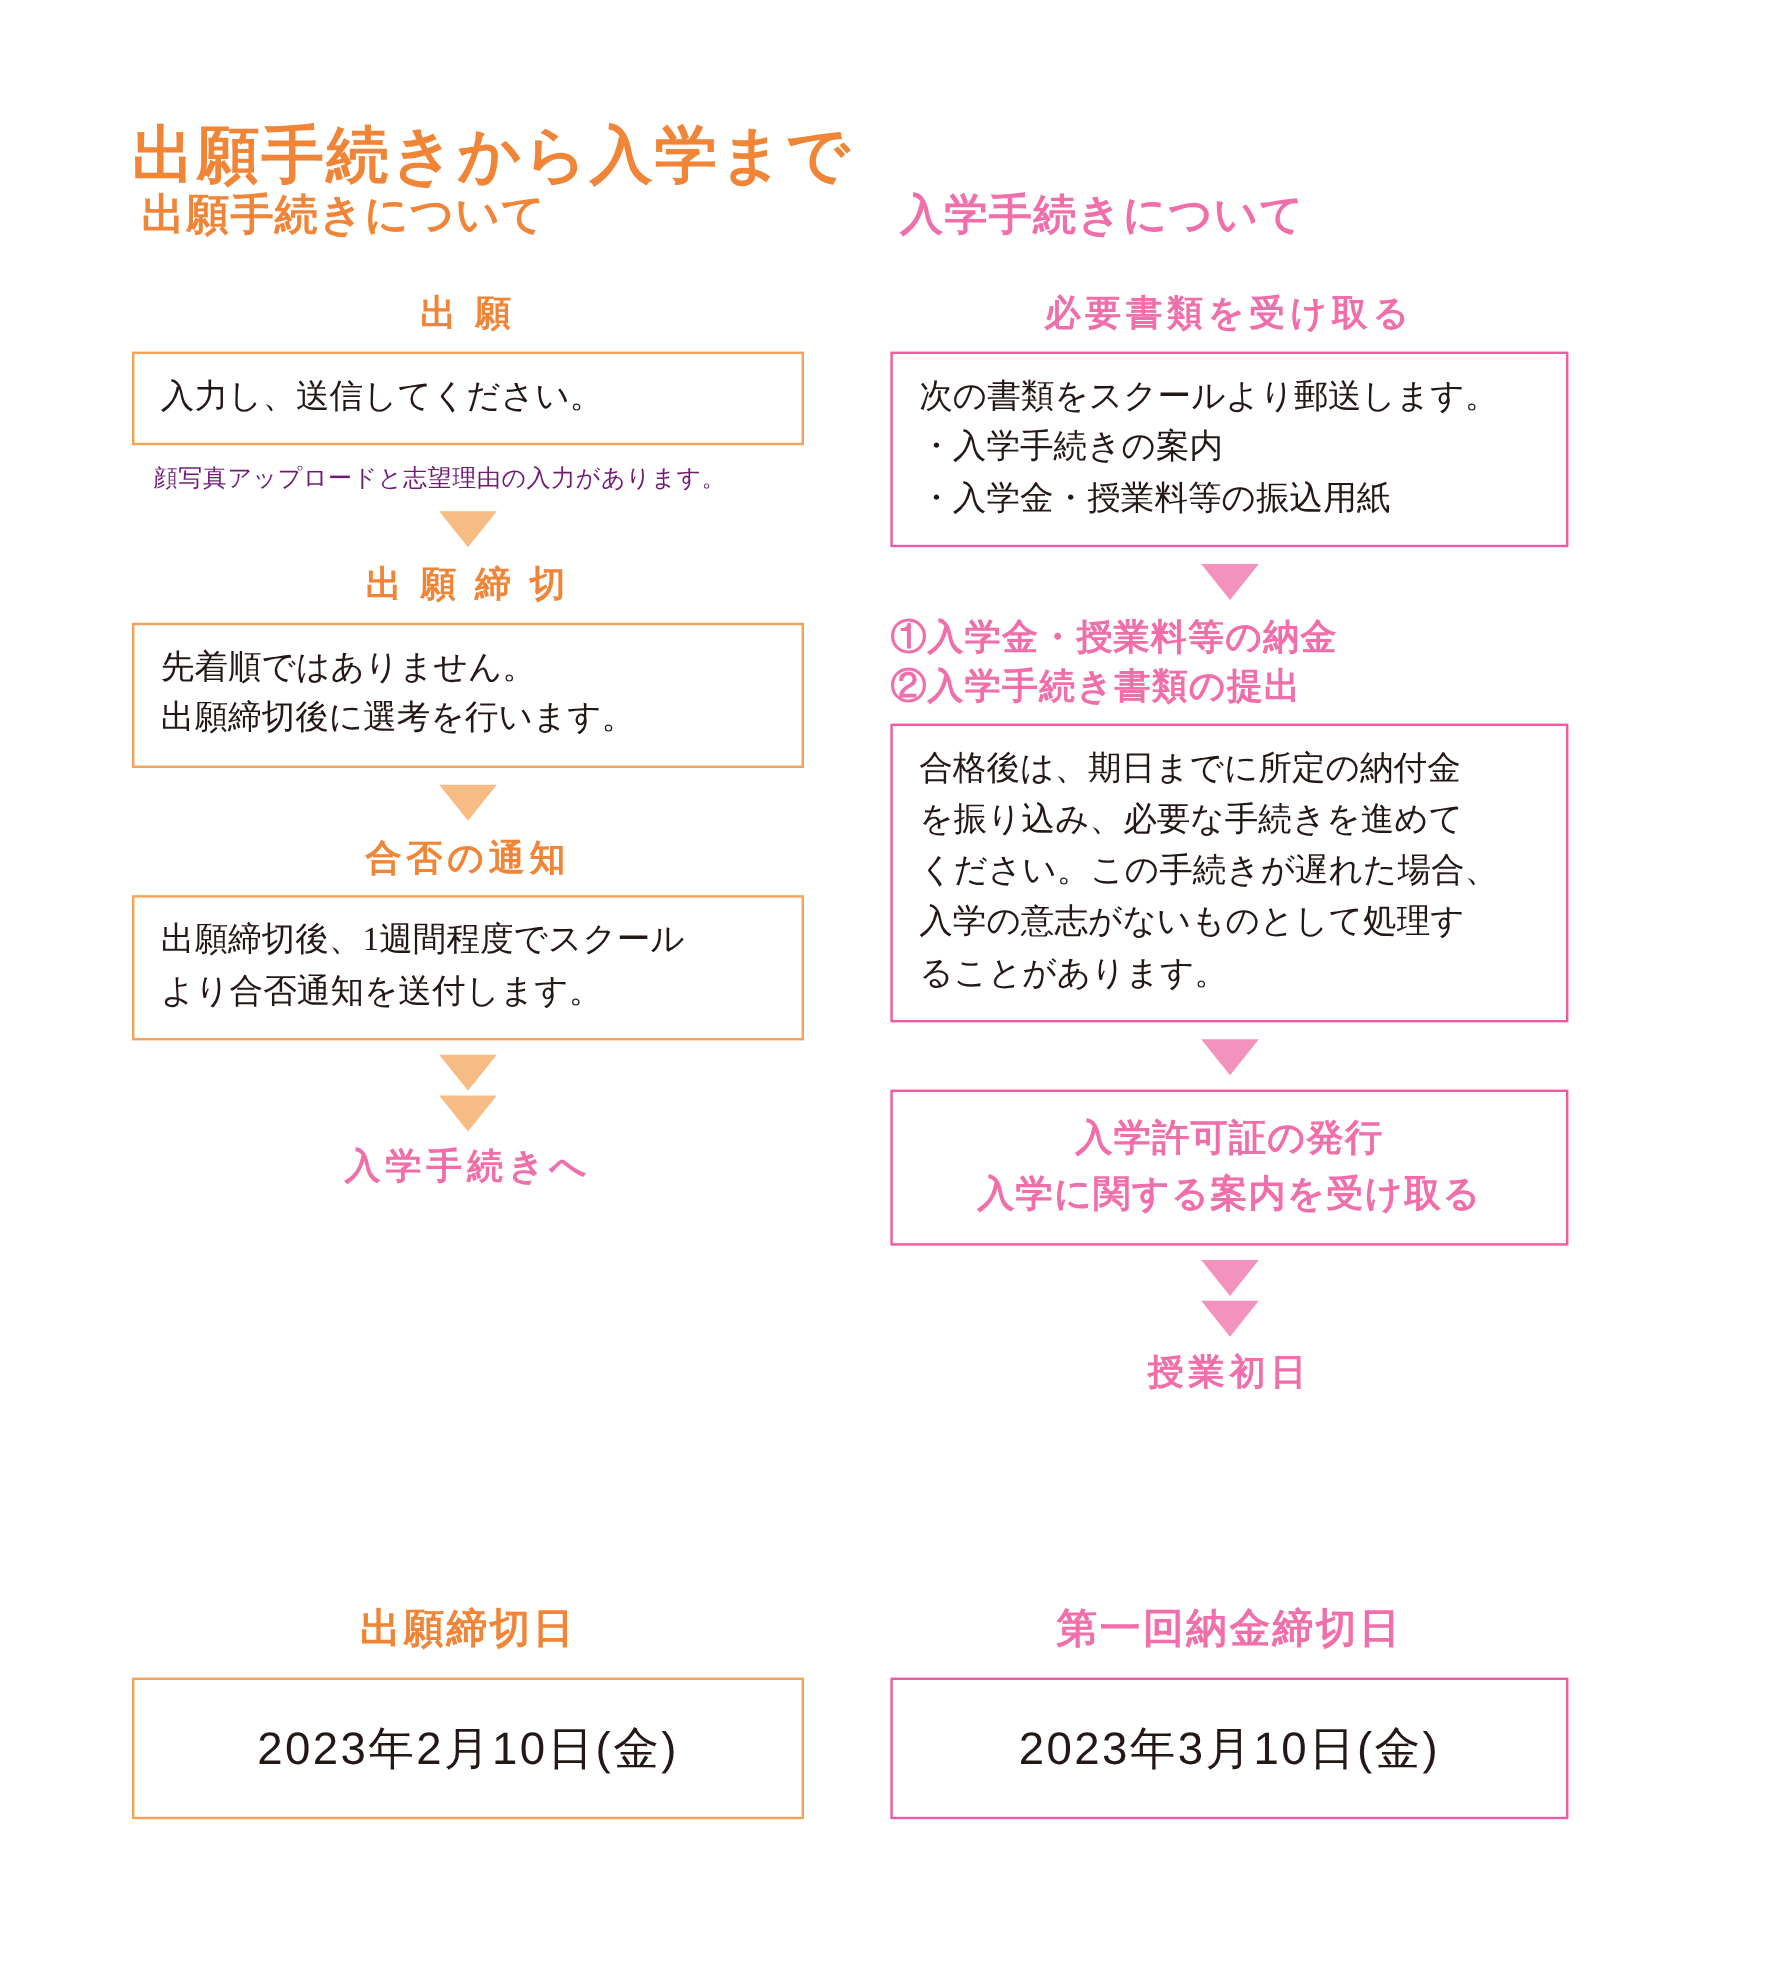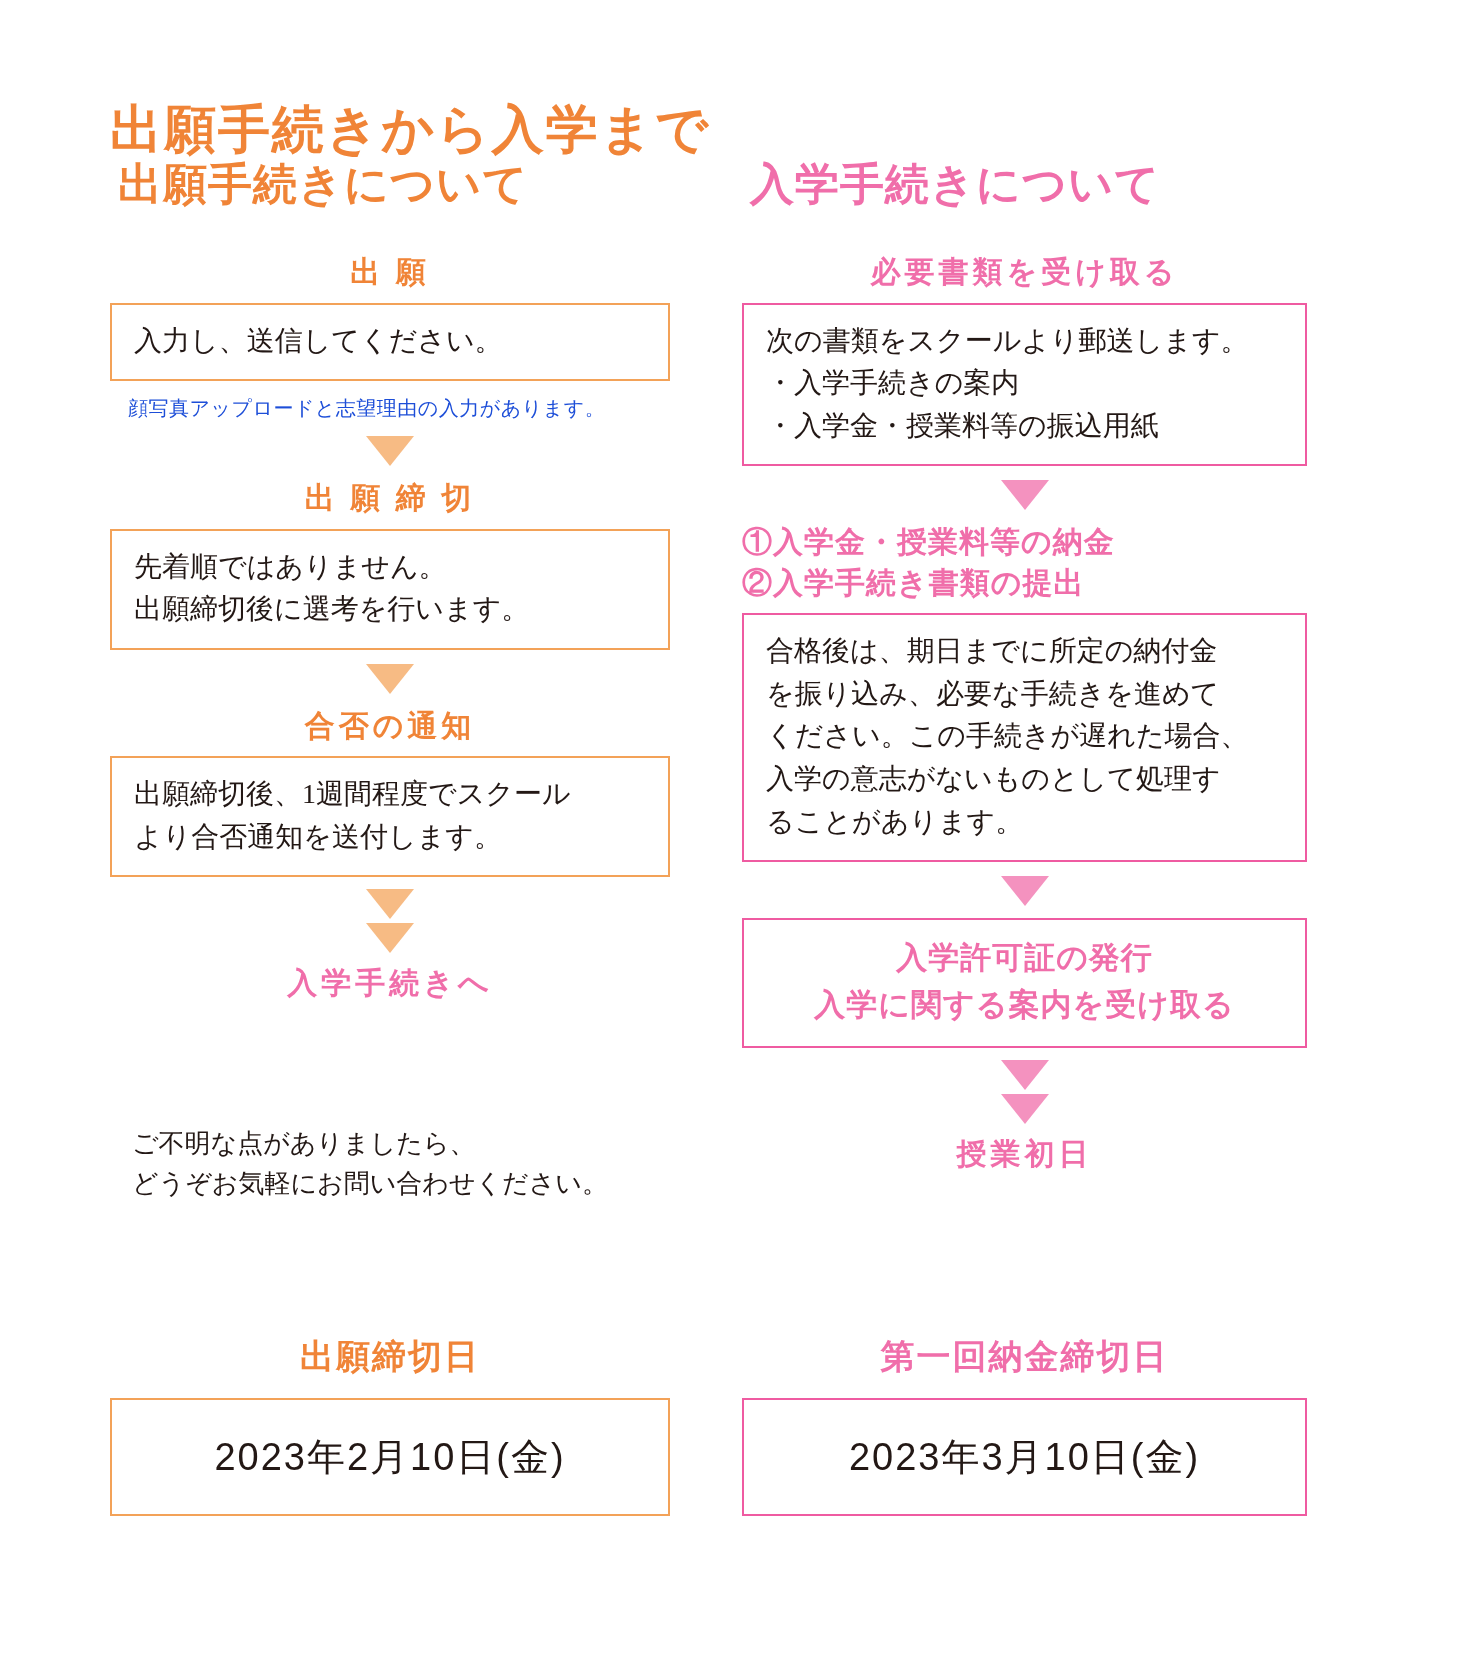--- a/index.html
+++ b/index.html
@@ -36,21 +36,21 @@
 
   
   .col {
     position: absolute;
     top: 155px;
   }
   .col-left  { left: 110px;  width: 560px; }
   .col-right { left: 742px;  width: 565px; }
 
   .col-heading {
-    font-size: 44px;
+    font-size: 36px;
     font-weight: bold;
     letter-spacing: 1px;
     white-space: nowrap;
     margin: 0 0 38px 8px;
   }
   .col-heading.orange { color: #f08437; }
   .col-heading.pink   { color: #f06eaa; }
 
   
   .step-label {
@@ -83,21 +83,21 @@
     color: #f06eaa;
     font-weight: bold;
     font-size: 31px;
     letter-spacing: 1px;
     padding: 16px 10px 18px 10px;
     line-height: 1.45;
   }
 
   .note-small {
     font-size: 20px;
-    color: #1d4ed8;
+    color: #701a75;
     margin: 14px 0 0 18px;
     letter-spacing: 0.5px;
   }
 
   
   .arrow {
     width: 0;
     height: 0;
     border-left: 24px solid transparent;
     border-right: 24px solid transparent;
@@ -190,24 +190,20 @@
       <p>より合否通知を送付します。</p>
     </div>
 
     <div class="arrow-double">
       <div class="arrow orange tight"></div>
       <div class="arrow orange tight"></div>
     </div>
 
     <div class="step-label pink">入学手続きへ</div>
 
-    <div class="free-note">
-      <div>ご不明な点がありましたら、</div>
-      <div>どうぞお気軽にお問い合わせください。</div>
-    </div>
   </div>
 
   <div class="col col-right">
 
     <div class="col-heading pink">入学手続きについて</div>
 
     <div class="step-label pink">必要書類を受け取る</div>
     <div class="box pink">
       <p>次の書類をスクールより郵送します。</p>
       <p>・入学手続きの案内</p>

